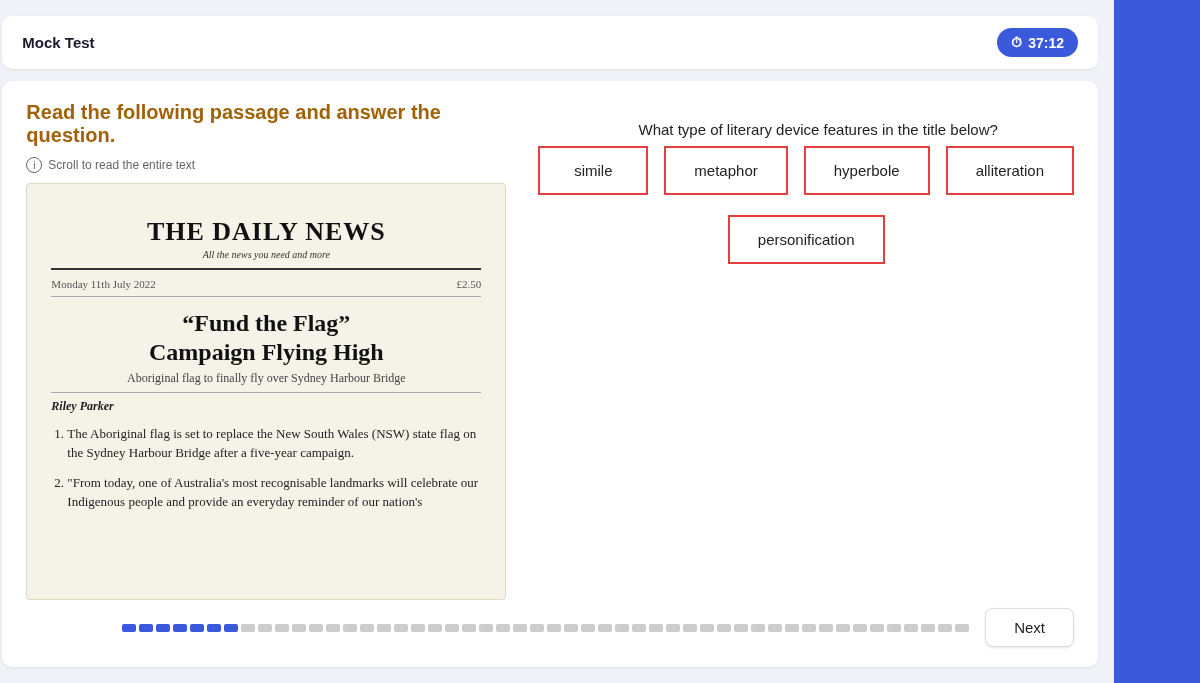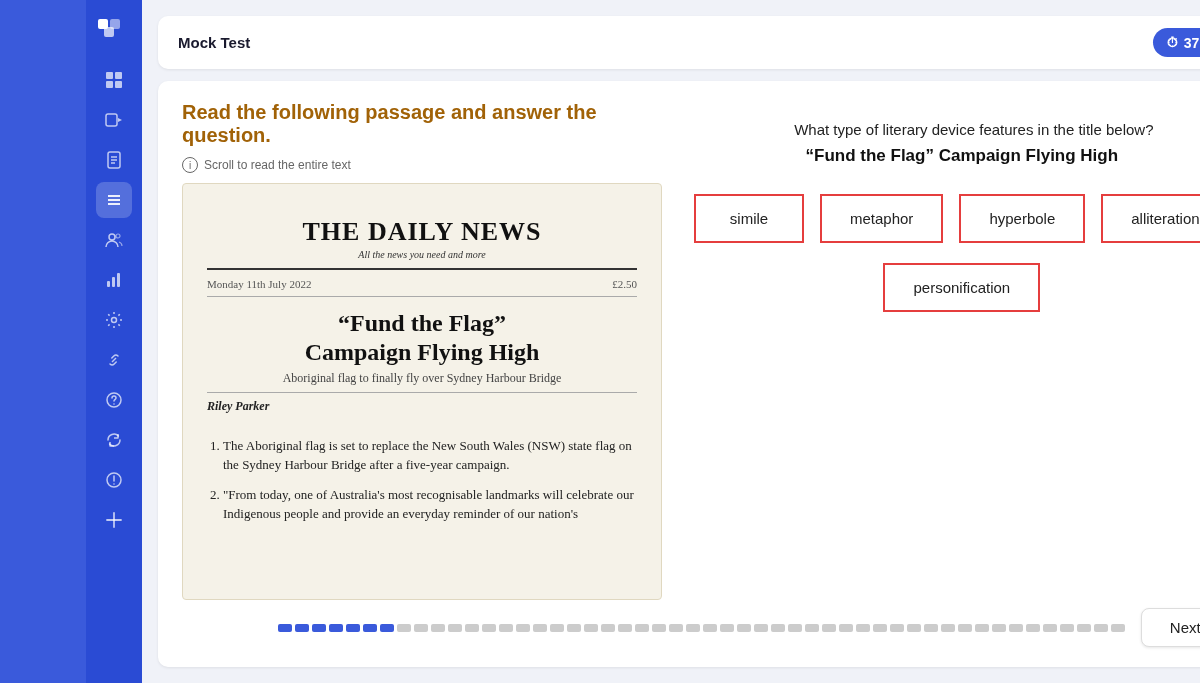--- a/index.html
+++ b/index.html
@@ -12,20 +12,21 @@
       display: flex;
       align-items: center;
       justify-content: center;
     }
 
     .app-container {
       width: 1028px;
       height: 683px;
       display: flex;
       background: #3a5adb;
+      justify-content: flex-end;
     }
 
     
     .sidebar {
       width: 56px;
       background: #2a4bd4;
       display: flex;
       flex-direction: column;
       align-items: center;
       padding: 12px 0;
@@ -219,21 +220,21 @@
       color: #444;
       margin-bottom: 6px;
       border-bottom: 1px solid #aaa;
       padding-bottom: 6px;
     }
 
     .newspaper-author {
       font-size: 12px;
       font-style: italic;
       font-weight: 700;
-      margin-bottom: 22px;
+      margin-bottom: 10px;
       color: #222;
     }
 
     .newspaper-body {
       font-size: 13px;
       color: #222;
       line-height: 1.5;
     }
 
     .newspaper-body ol {
@@ -490,21 +491,20 @@
               <ol>
                 <li>The Aboriginal flag is set to replace the New South Wales (NSW) state flag on the Sydney Harbour Bridge after a five-year campaign.</li>
                 <li>"From today, one of Australia's most recognisable landmarks will celebrate our Indigenous people and provide an everyday reminder of our nation's</li>
               </ol>
             </div>
           </div>
         </div>
 
         <div class="question-section">
           <p class="question-text">What type of literary device features in the title below?</p>
-          <p class="question-title">“Fund the Flag” Campaign Flying High</p>
 
           <div class="answer-options">
             <div class="answer-row">
               <button class="answer-option">simile</button>
               <button class="answer-option">metaphor</button>
               <button class="answer-option">hyperbole</button>
               <button class="answer-option">alliteration</button>
             </div>
             <div class="answer-row">
               <button class="answer-option">personification</button>

